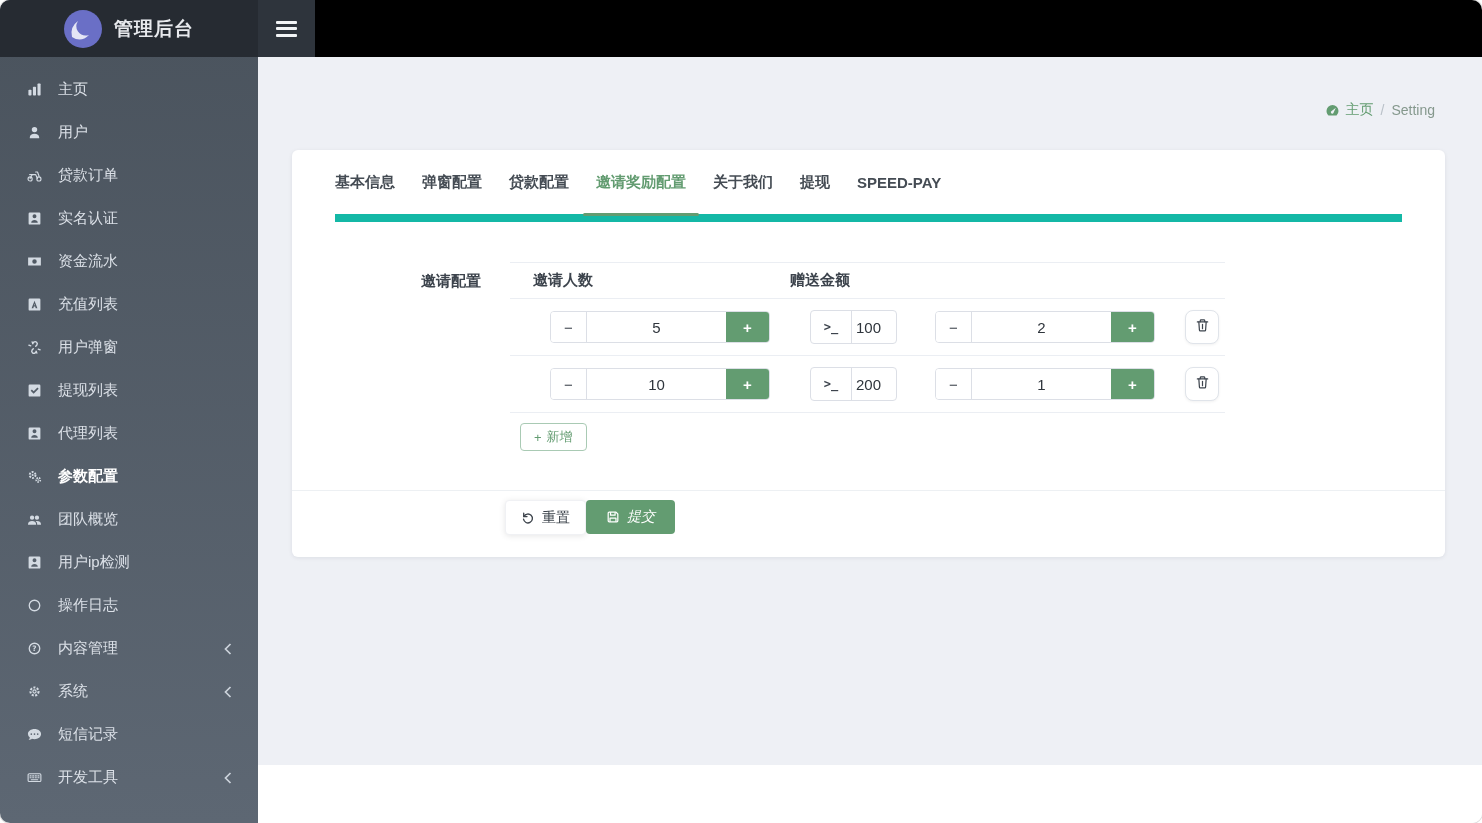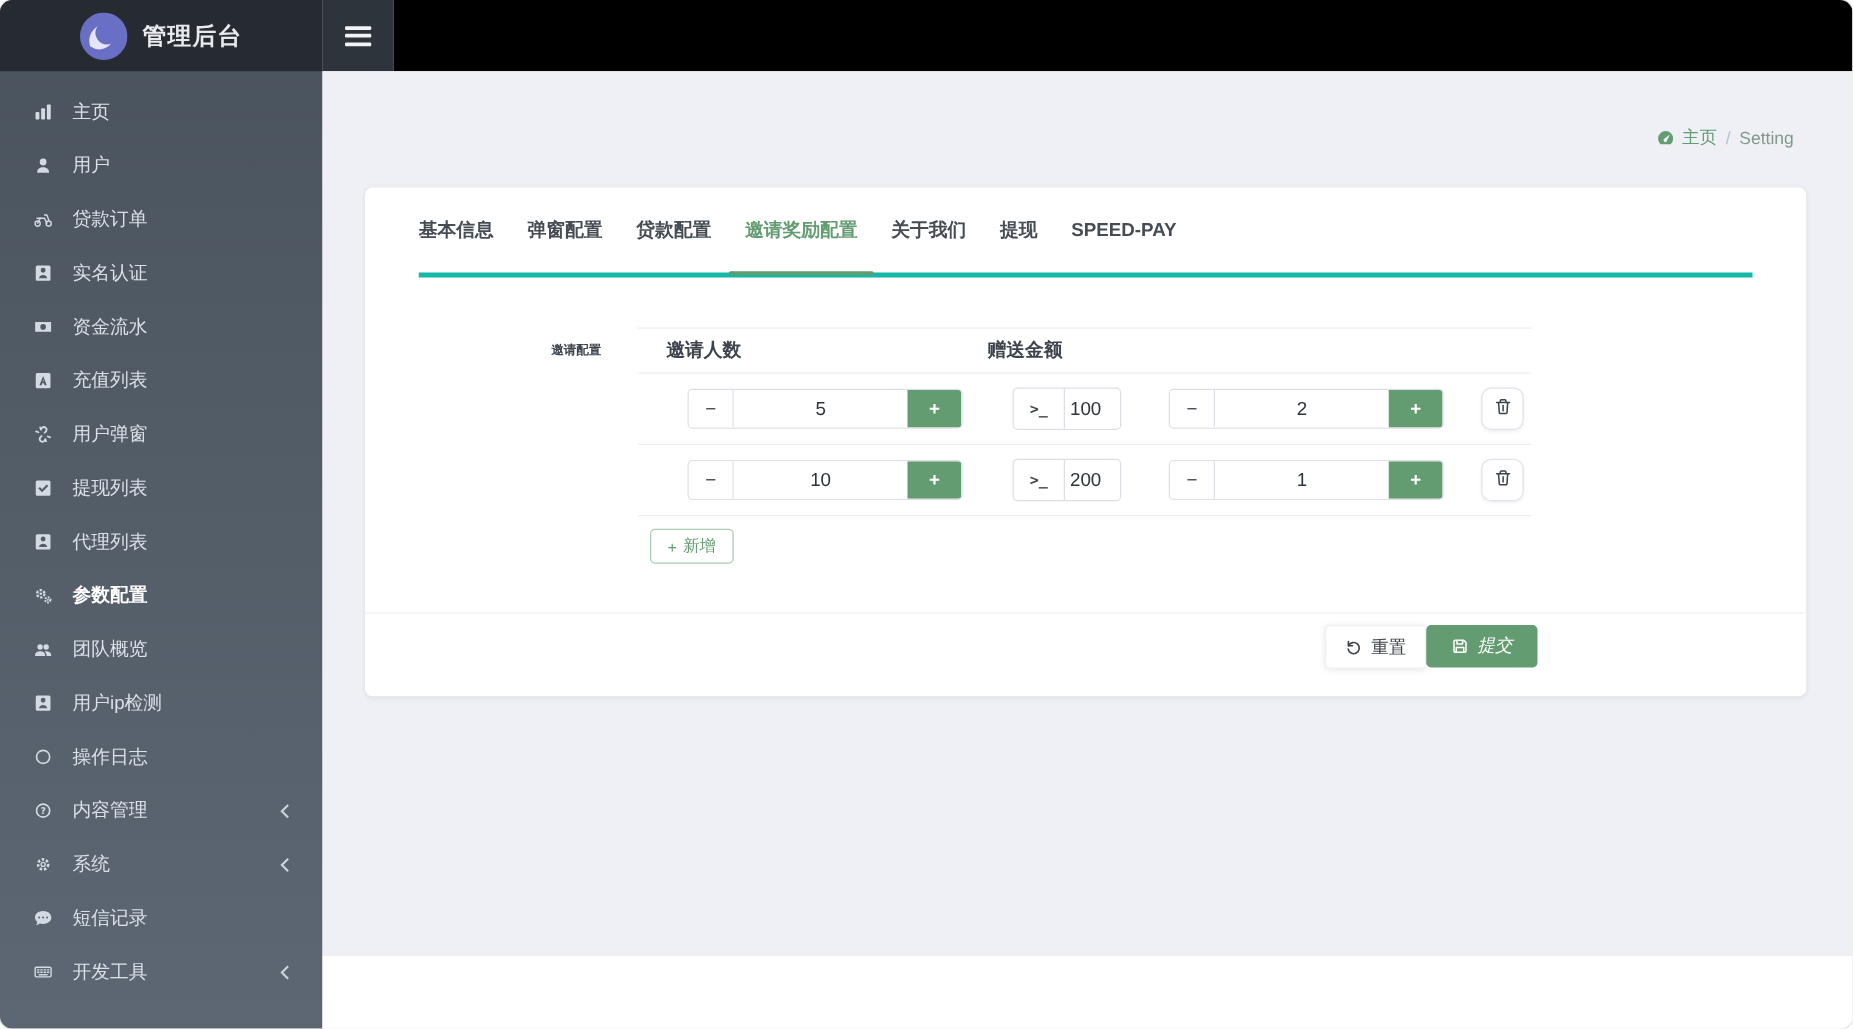--- a/index.html
+++ b/index.html
@@ -42,30 +42,30 @@
     align-items:center; gap:7px; font-size:14px; }
   .bc-home { color:var(--accent-green,#639c71); text-decoration:none; display:flex; align-items:center; gap:6px; cursor:pointer; }
   .bc-icon { color:var(--accent-green,#639c71); display:flex; }
   .bc-icon svg { width:15px; height:15px; }
   .bc-sep { color:#b9c0c8; }
   .bc-current { color:#85988d; }
   
   .card { margin:30px 37px 0 34px; height:407px; background:#fff; border-radius:6px;
     box-shadow:0 1px 4px rgba(0,21,41,.08); display:flex; flex-direction:column; }
   .tabs { height:72px; flex:0 0 72px; display:flex; align-items:flex-start; margin:0 43px;
-    border-bottom:4px solid #14b8a6; }
+    border-bottom:8px solid #14b8a6; }
   .tab { position:relative; height:100%; display:flex; align-items:center; margin-right:27px;
     font-size:15px; font-weight:700; color:#454c54; cursor:pointer; white-space:nowrap; }
   .tab.active { color:var(--accent-green,#639c71); }
   .tab.active::after { content:""; position:absolute; left:-13px; right:-13px; bottom:-2px;
     height:3px; border-radius:2px; background:var(--accent-green,#639c71); }
   
   .form-row { display:flex; margin-top:40px; padding-left:0; }
   .form-label { width:218px; flex:0 0 218px; text-align:right; padding-right:29px;
-    font-size:10px; font-weight:700; color:#3d444d; line-height:37px; }
+    font-size:15px; font-weight:700; color:#3d444d; line-height:37px; }
   .cfg-table { width:715px; }
   .thead, .trow { display:flex; align-items:center; width:715px; }
   .thead { height:37px; border-top:1px solid #ebeef3; border-bottom:1px solid #ebeef3; }
   .th { font-size:15px; font-weight:700; color:#3d444d; padding-left:23px; }
   .c1 { width:257px; } .c2 { width:130px; } .c3 { width:258px; } .c4 { width:70px; }
   .trow { height:57px; border-bottom:1px solid #ebeef3; }
   .td.c1 { padding-left:40px; } .td.c2 { padding-left:43px; }
   .td.c3 { padding-left:38px; } .td.c4 { padding-left:30px; }
   .stepper { display:flex; width:220px; height:32px; border:1px solid #dcdfe6; border-radius:4px;
     background:#fff; overflow:hidden; }
@@ -84,21 +84,21 @@
     padding:0 0 0 4px; font-family:"Liberation Sans","DejaVu Sans",sans-serif; }
   .trash-btn { width:34px; height:34px; background:#fff; border:1px solid #e0e4ea; border-radius:8px;
     display:flex; align-items:center; justify-content:center; cursor:pointer; color:#3d444d;
     box-shadow:0 1px 3px rgba(0,0,0,.06); }
   .trash-btn svg { width:15px; height:15px; }
   .add-btn { margin:10px 0 0 10px; height:28px; padding:0 13px; background:#fff;
     border:1px solid #a9cab4; border-radius:4px; color:var(--accent-green,#639c71);
     font-size:13px; cursor:pointer; display:inline-flex; align-items:center; gap:5px; }
   
   .card-footer { margin-top:auto; border-top:1px solid #edf0f3; height:67px; flex:0 0 67px;
-    display:flex; align-items:flex-start; justify-content:flex-end;
+    display:flex; align-items:flex-start; justify-content:flex-start;
     padding:9px 215px 0 213px; }
   .reset-btn { height:35px; padding:0 15px; background:#fff; border:1px solid #f0f1f4;
     border-radius:4px; box-shadow:0 1px 6px rgba(0,0,0,.1); font-size:14px; color:#3c434b;
     cursor:pointer; display:inline-flex; align-items:center; gap:7px; }
   .reset-btn svg { width:14px; height:14px; }
   .submit-btn { height:34px; padding:0 20px; background:var(--accent-green,#639c71); border:none;
     border-radius:4px; font-size:14px; color:#fff; cursor:pointer;
     display:inline-flex; align-items:center; gap:7px;font-style:italic; }
   .submit-btn svg { width:14px; height:14px; }
 </style>

